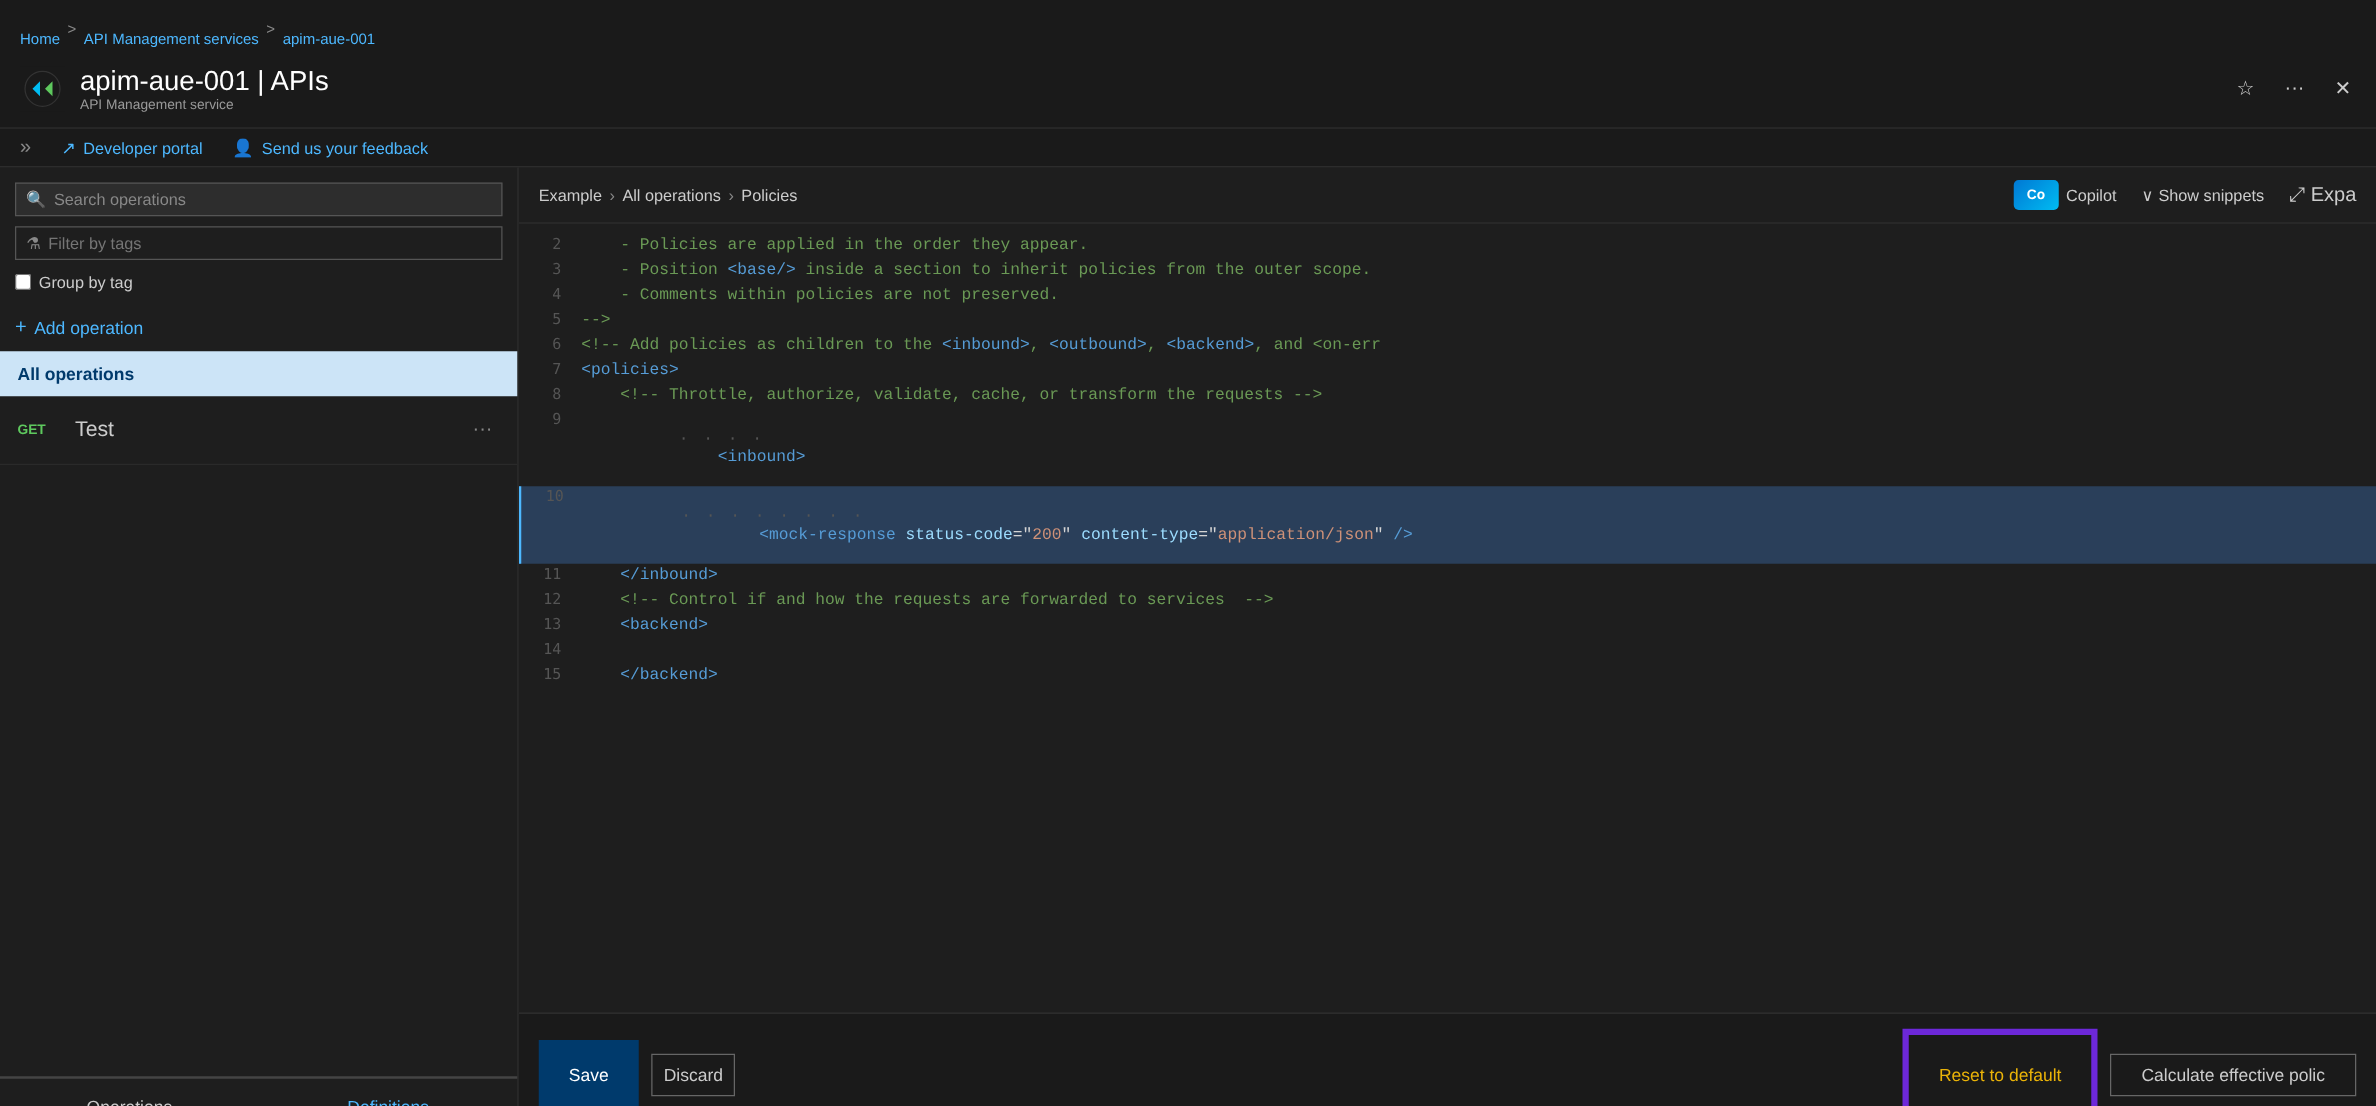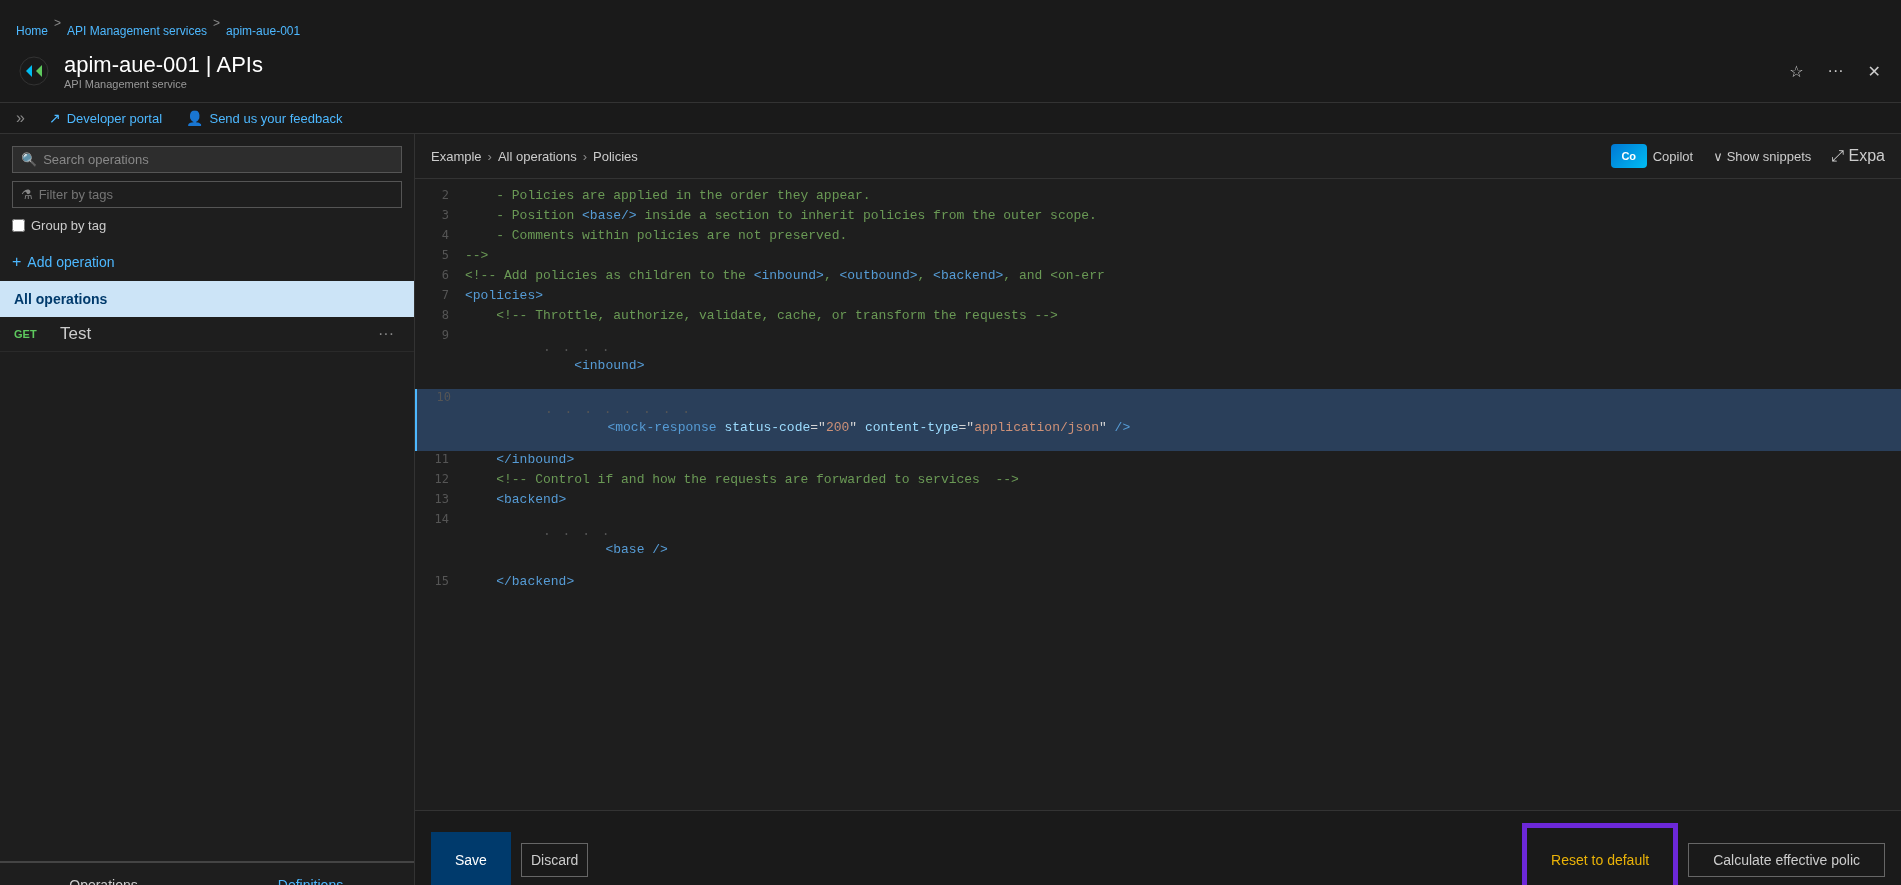--- a/index.html
+++ b/index.html
@@ -165,21 +165,21 @@
       background: #cce4f7;
       color: #003a6c;
       padding: 10px 14px;
       font-weight: 600;
       font-size: 14px;
       cursor: pointer;
     }
     .operation-list-item {
       display: flex;
       align-items: center;
-      padding: 6px 14px;
+      padding: 16px 14px;
       gap: 10px;
       cursor: pointer;
       border-bottom: 1px solid #2a2a2a;
     }
     .method-badge {
       font-size: 11px;
       font-weight: 700;
       color: #5ec95e;
       min-width: 36px;
     }
@@ -552,24 +552,20 @@
         <span class="code-content c-comment">    &lt;!-- Control if and how the requests are forwarded to services  --&gt;</span>
       </div>
 
       <div class="code-line">
         <span class="line-num">13</span>
         <span class="code-content"><span class="c-tag">    &lt;backend&gt;</span></span>
       </div>
 
       <div class="code-line">
         <span class="line-num">14</span>
-        <span class="code-content">
-          <span style="color:#555; letter-spacing:2px; margin-right:4px;">· · · ·</span>
-          <span class="c-tag">        &lt;base /&gt;</span>
-        </span>
       </div>
 
       <div class="code-line">
         <span class="line-num">15</span>
         <span class="code-content"><span class="c-tag">    &lt;/backend&gt;</span></span>
       </div>
 
     </div>
 
     <div class="bottom-bar">

